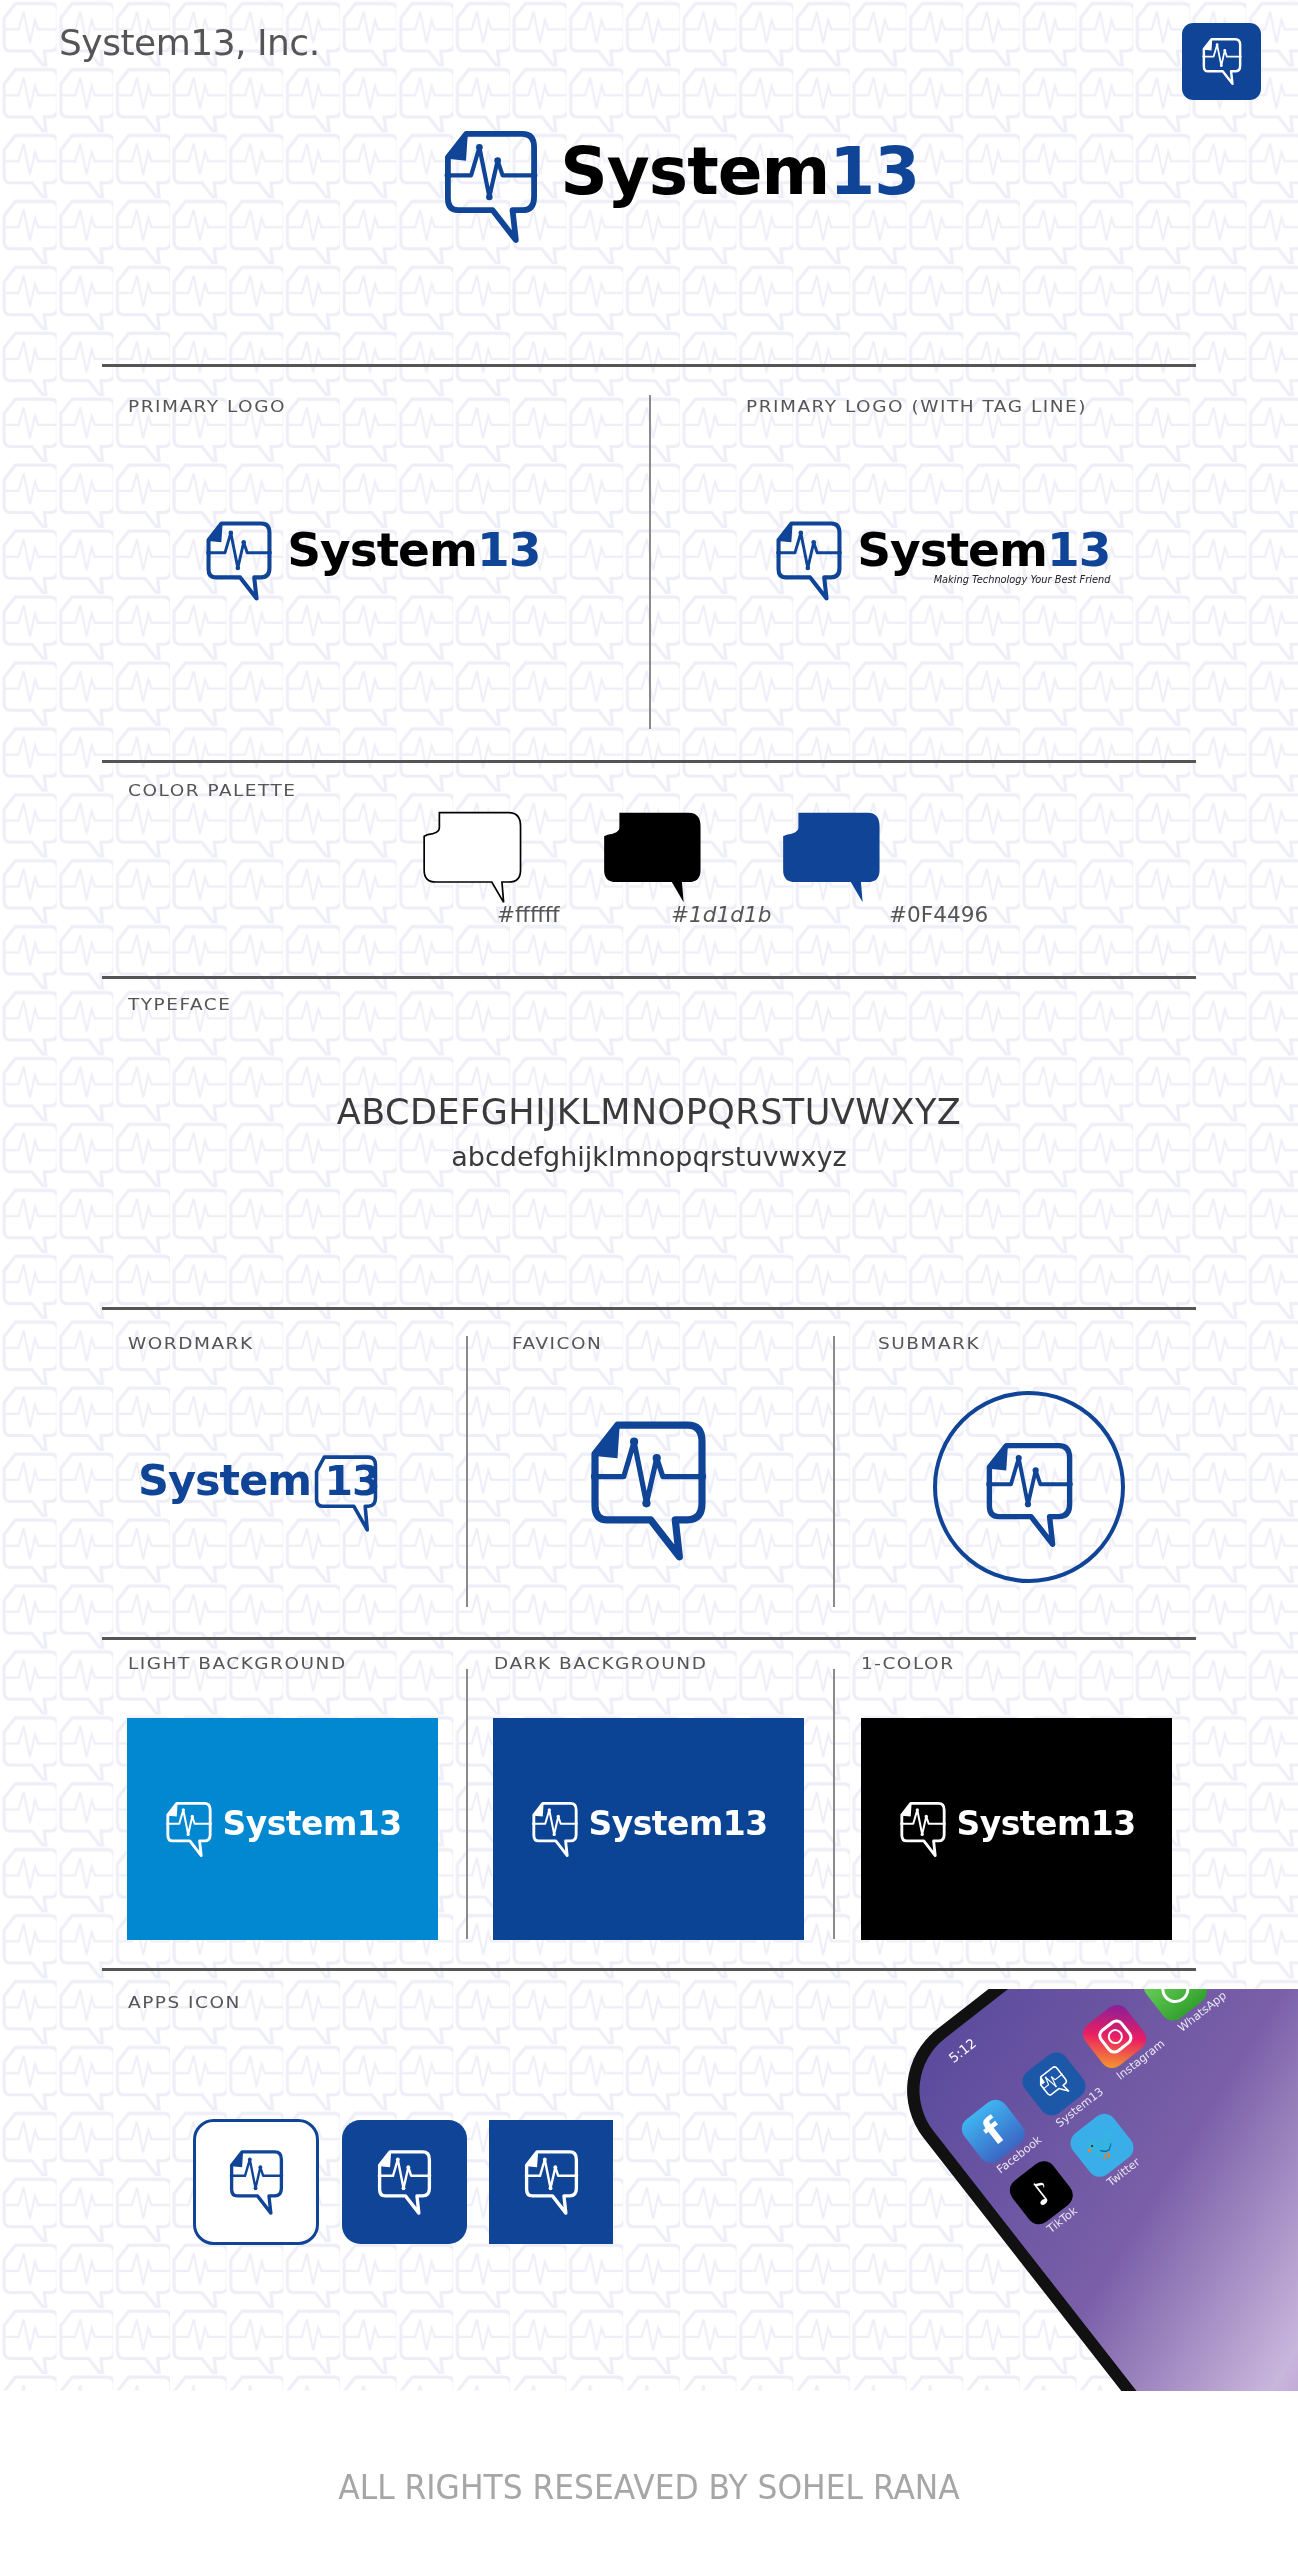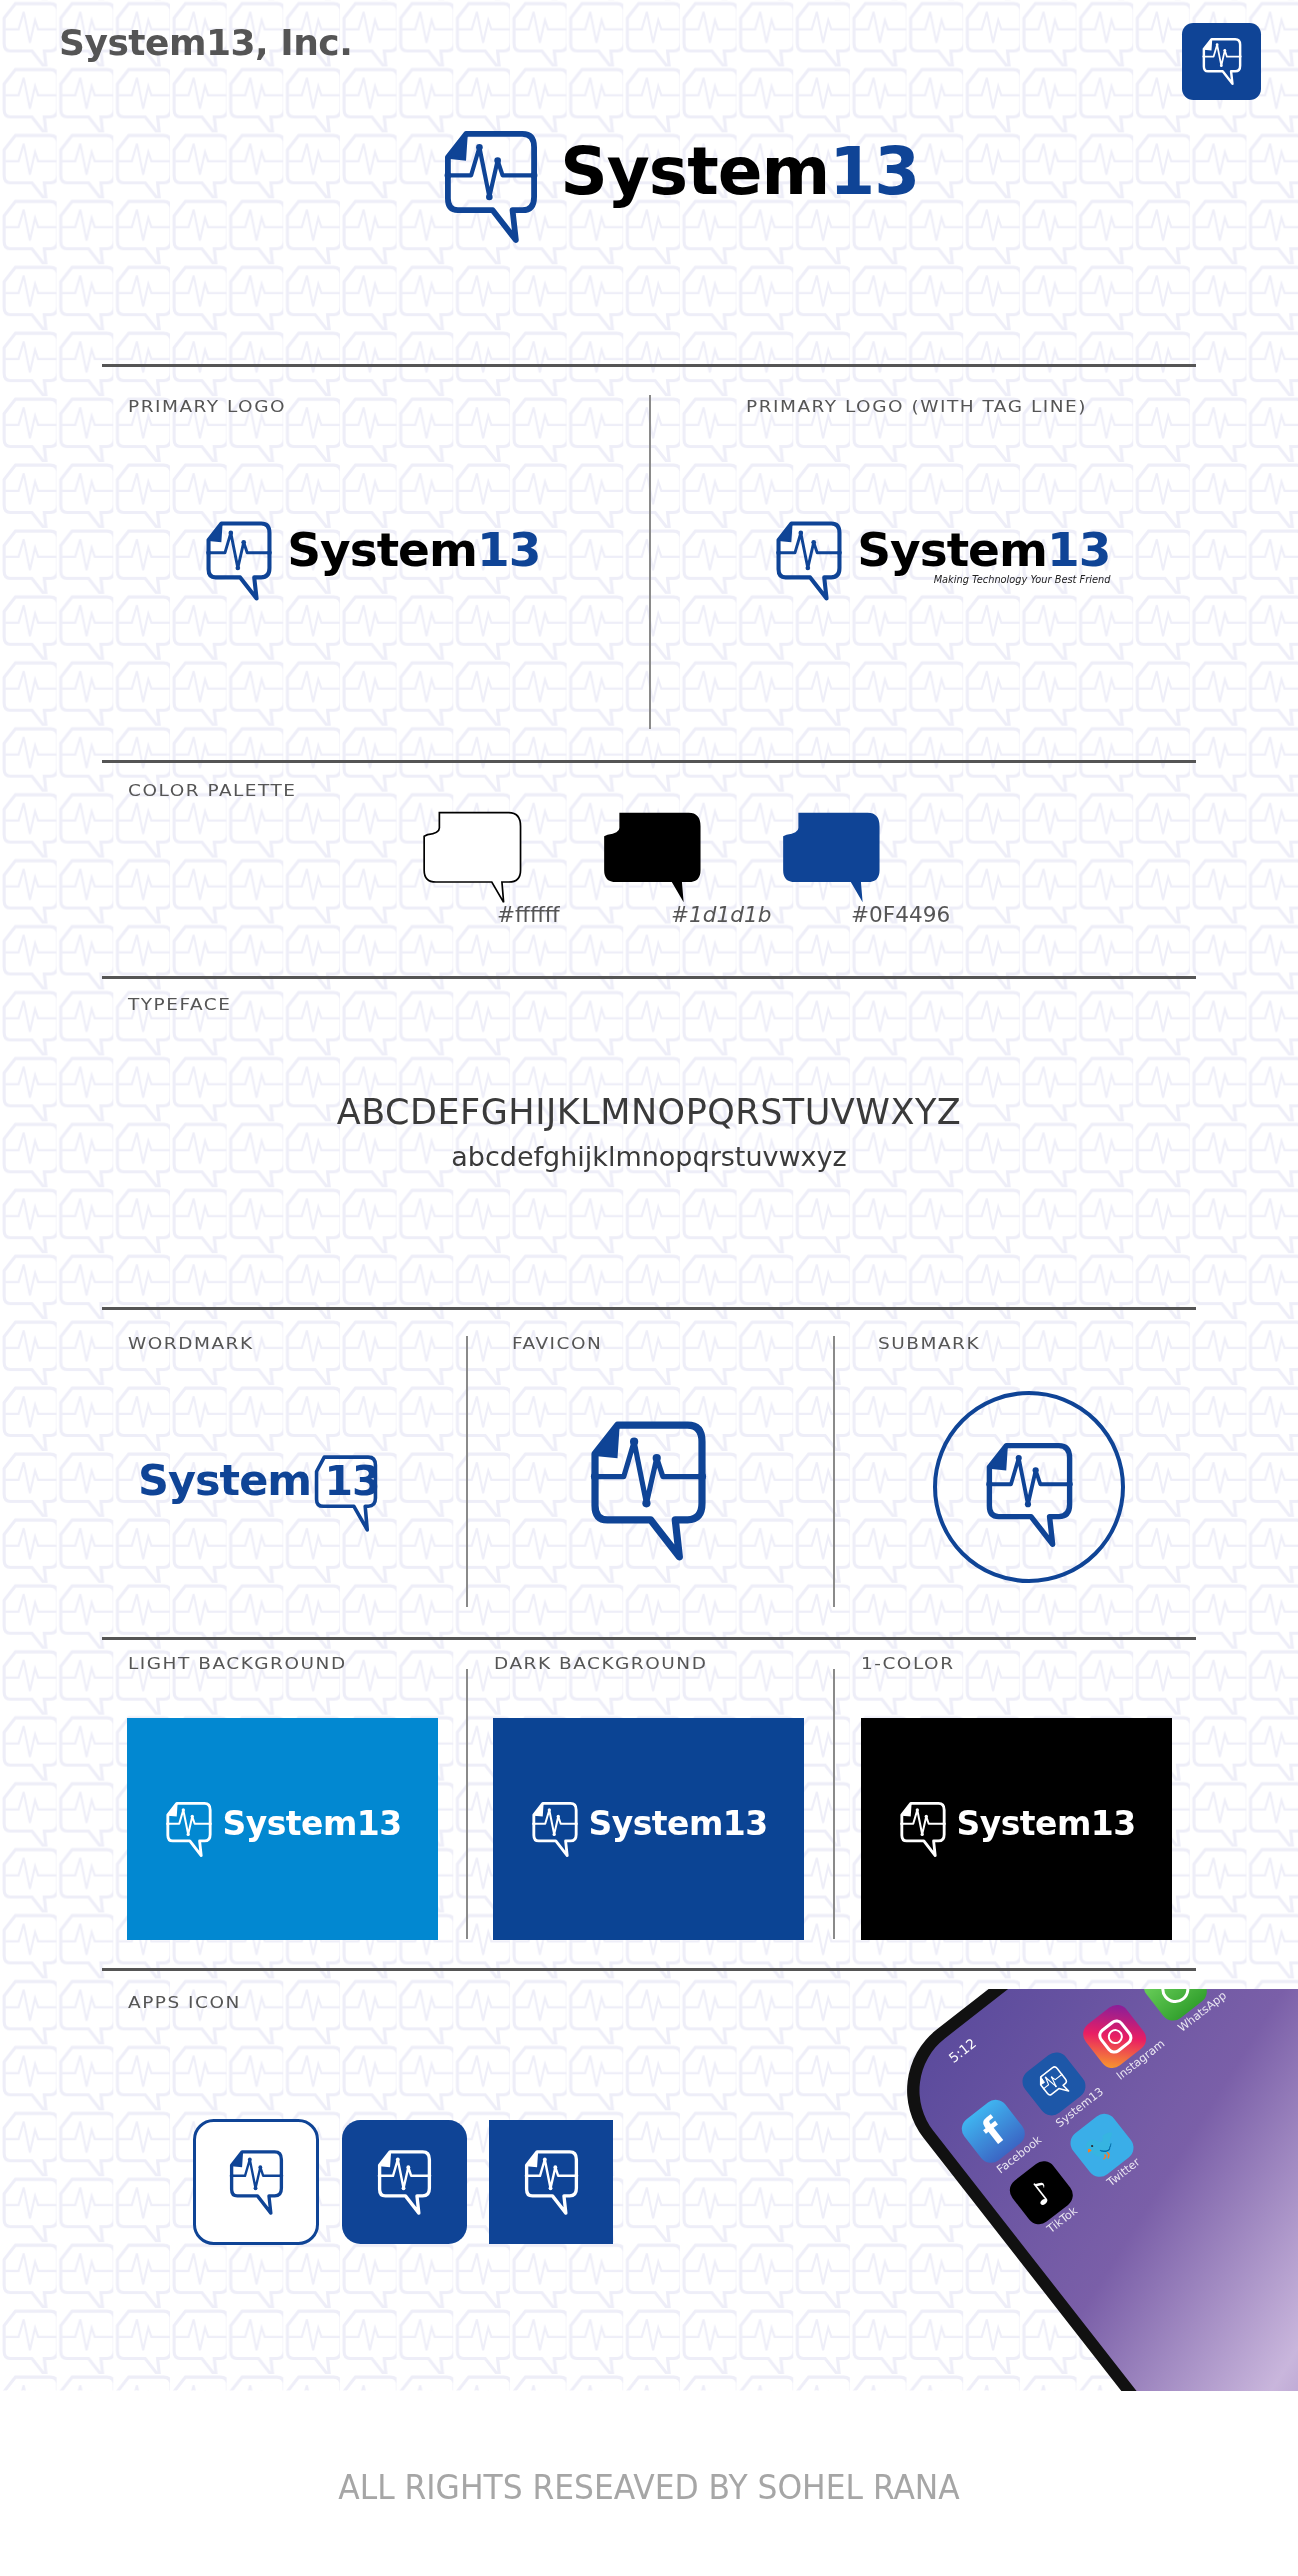--- a/index.html
+++ b/index.html
@@ -2,21 +2,21 @@
 <html style="font-size:8.2px"><head>
 <meta charset="utf-8">
 <style>
   html,body{margin:0;padding:0;}
   body{width:1298px;height:2576px;position:relative;overflow:hidden;background:#ffffff;font-family:"Liberation Sans",sans-serif;}
   .pattern{position:absolute;left:0;top:0;width:1298px;height:2391px;overflow:hidden;}
   .abs{position:absolute;}
   .hr{position:absolute;height:2.6px;background:#555555;}
   .vr{position:absolute;width:1.5px;background:#8a8a8a;}
   .label{position:absolute;font-family:"DejaVu Sans",sans-serif;font-size:18.5px;color:#555555;letter-spacing:1.5px;text-transform:uppercase;transform:scaleY(0.85);transform-origin:left top;white-space:nowrap;}
-  .company{position:absolute;left:59px;top:21.6px;font-size:36px;font-weight:bold;color:#555555;font-family:"DejaVu Sans",sans-serif;letter-spacing:-0.5px;}
+  .company{position:absolute;left:59px;top:21.6px;font-size:36px;font-weight:normal;color:#555555;font-family:"DejaVu Sans",sans-serif;letter-spacing:-0.5px;}
   .logo-text{font-family:"DejaVu Sans",sans-serif;font-weight:bold;white-space:nowrap;letter-spacing:-1px;}
   .swatch-code{position:absolute;font-family:"DejaVu Sans",sans-serif;font-size:21.6px;color:#555555;white-space:nowrap;}
   .bgbox{position:absolute;display:flex;align-items:center;justify-content:center;}
   .bgbox .inner{display:flex;align-items:center;gap:7.2px;}
   .bgbox .txt{color:#ffffff;font-family:"DejaVu Sans",sans-serif;font-weight:bold;font-size:33px;letter-spacing:-0.5px;}
   .footer{position:absolute;left:0;width:1298px;top:2468px;text-align:center;font-family:"DejaVu Sans",sans-serif;font-size:33px;color:#a6a6a6;letter-spacing:0px;transform:scaleX(0.95);}
   .typeU{position:absolute;left:0;width:1298px;top:1092px;text-align:center;font-family:"DejaVu Sans",sans-serif;font-size:35px;color:#3a3a3a;letter-spacing:0.5px;}
   .typeL{position:absolute;left:0;width:1298px;top:1141px;text-align:center;font-family:"DejaVu Sans",sans-serif;font-size:27px;color:#3a3a3a;}
   .phone{position:absolute;left:804px;top:1989px;width:495px;height:402px;overflow:hidden;}
   .app-label{position:absolute;color:#ffffff;font-size:11.3px;font-family:"DejaVu Sans",sans-serif;white-space:nowrap;opacity:0.85;}
@@ -102,21 +102,21 @@
   <path d="M26 2 H104 Q118 2 118 18 V70 Q118 84 104 84 H96 L98 108 L84 84 H18 Q4 84 4 70 V30 L8 28 Q22 26 22 20 V2 Z" fill="#ffffff" stroke="#000" stroke-width="2"></path>
 </svg>
 <svg class="abs" style="left:600px;top:811px;" width="103" height="93" viewBox="0 0 120 110">
   <path d="M26 2 H104 Q118 2 118 18 V70 Q118 84 104 84 H96 L98 108 L84 84 H18 Q4 84 4 70 V30 L8 28 Q22 26 22 20 V2 Z" fill="#000000"></path>
 </svg>
 <svg class="abs" style="left:779px;top:811px;" width="103" height="93" viewBox="0 0 120 110">
   <path d="M26 2 H104 Q118 2 118 18 V70 Q118 84 104 84 H96 L98 108 L84 84 H18 Q4 84 4 70 V30 L8 28 Q22 26 22 20 V2 Z" fill="#0F4496"></path>
 </svg>
 <div class="swatch-code" style="left:497px;top:902px;">#ffffff</div>
 <div class="swatch-code" style="left:671px;top:902px;font-style:italic;">#1d1d1b</div>
-<div class="swatch-code" style="left:851px;top:902px;">#0F4496</div>
+<div class="swatch-code" style="left:889px;top:902px;">#0F4496</div>
 
 <div class="hr" style="left:102px;top:976px;width:1094px;"></div>
 
 <div class="label" style="left:128px;top:996px;">TYPEFACE</div>
 <div class="typeU">ABCDEFGHIJKLMNOPQRSTUVWXYZ</div>
 <div class="typeL">abcdefghijklmnopqrstuvwxyz</div>
 
 <div class="hr" style="left:102px;top:1307px;width:1094px;"></div>
 
 <div class="label" style="left:128px;top:1335px;">WORDMARK</div>

